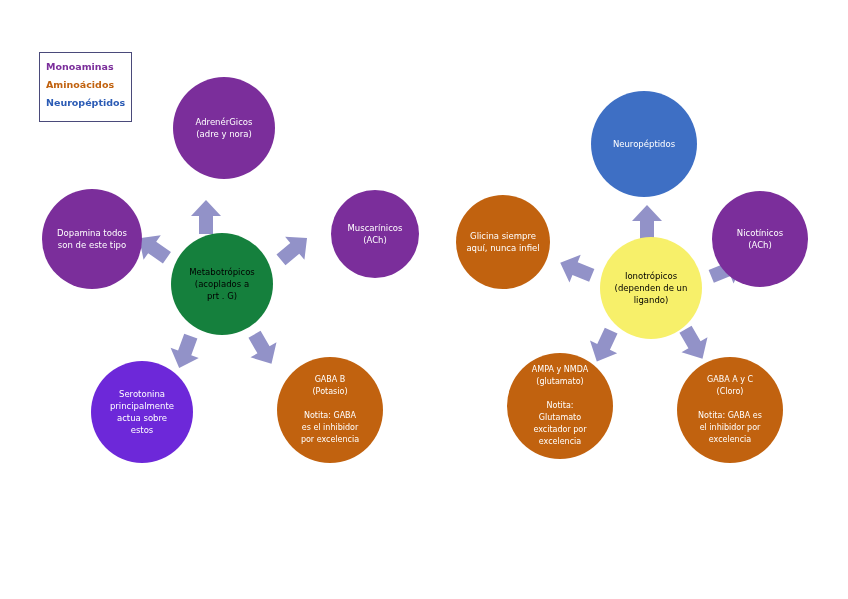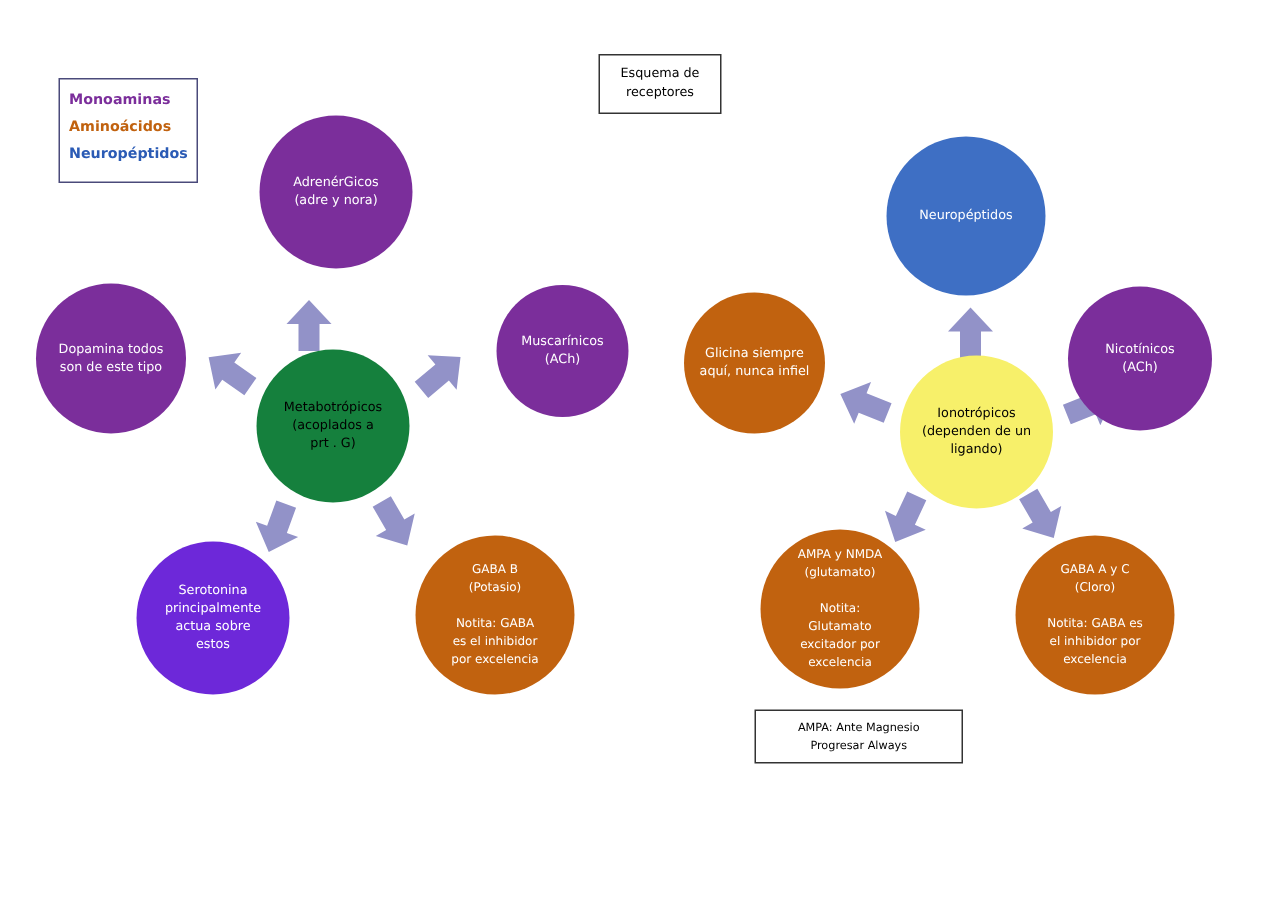--- a/index.html
+++ b/index.html
@@ -121,45 +121,37 @@
         <path d="M 0,-17 L 15,-1 L 7,-1 L 7,17 L -7,17 L -7,-1 L -15,-1 Z" fill="#9292C8"></path>
       </g>
     </svg>
 
   <div class="legend" style="border-color: rgb(74, 74, 122);">
     <div class="legend-item" style="color: rgb(123, 46, 155);"><span>Monoaminas</span></div>
     <div class="legend-item" style="color: rgb(193, 98, 15);"><span>Aminoácidos</span></div>
     <div class="legend-item" style="color: rgb(43, 91, 181);"><span>Neuropéptidos</span></div>
   </div>
 
-  <div class="titlebox">
-    <div>Esquema de</div>
-    <div>receptores</div>
-  </div>
-
-  <div class="footbox">
-    <div>AMPA: Ante Magnesio</div>
-    <div>Progresar Always</div>
-  </div>
+
 
   <div id="nodes">
       <div class="node center" style="left: 171px; top: 233px; width: 102px; height: 102px; background: #15803d; color: rgb(0, 0, 0); font-size: 8.5px;">
         <span class="txt">Metabotrópicos
 (acoplados a
 prt . G)</span>
       </div>
       <div class="node" style="left: 173px; top: 77px; width: 102px; height: 102px; background: rgb(123, 46, 155); color: rgb(255, 255, 255); font-size: 8.5px;">
         <span class="txt">AdrenérGicos
 (adre y nora)</span>
       </div>
       <div class="node" style="left: 331px; top: 190px; width: 88px; height: 88px; background: rgb(123, 46, 155); color: rgb(255, 255, 255); font-size: 8.5px;">
         <span class="txt">Muscarínicos
 (ACh)</span>
       </div>
-      <div class="node" style="left: 24px; top: 189px; width: 100px; height: 100px; background: rgb(123, 46, 155); color: rgb(255, 255, 255); font-size: 8.5px; justify-content: center;">
+      <div class="node" style="left: 42px; top: 189px; width: 100px; height: 100px; background: rgb(123, 46, 155); color: rgb(255, 255, 255); font-size: 8.5px; justify-content: center;">
         <span class="txt">Dopamina todos
 son de este tipo</span>
       </div>
       <div class="node" style="left: 91px; top: 361px; width: 102px; height: 102px; background: #6d28d9; color: rgb(255, 255, 255); font-size: 8.5px;">
         <span class="txt">Serotonina
 principalmente
 actua sobre
 estos</span>
       </div>
       <div class="node" style="left: 277px; top: 357px; width: 106px; height: 106px; background: rgb(193, 98, 15); color: rgb(255, 255, 255); font-size: 8px;">

